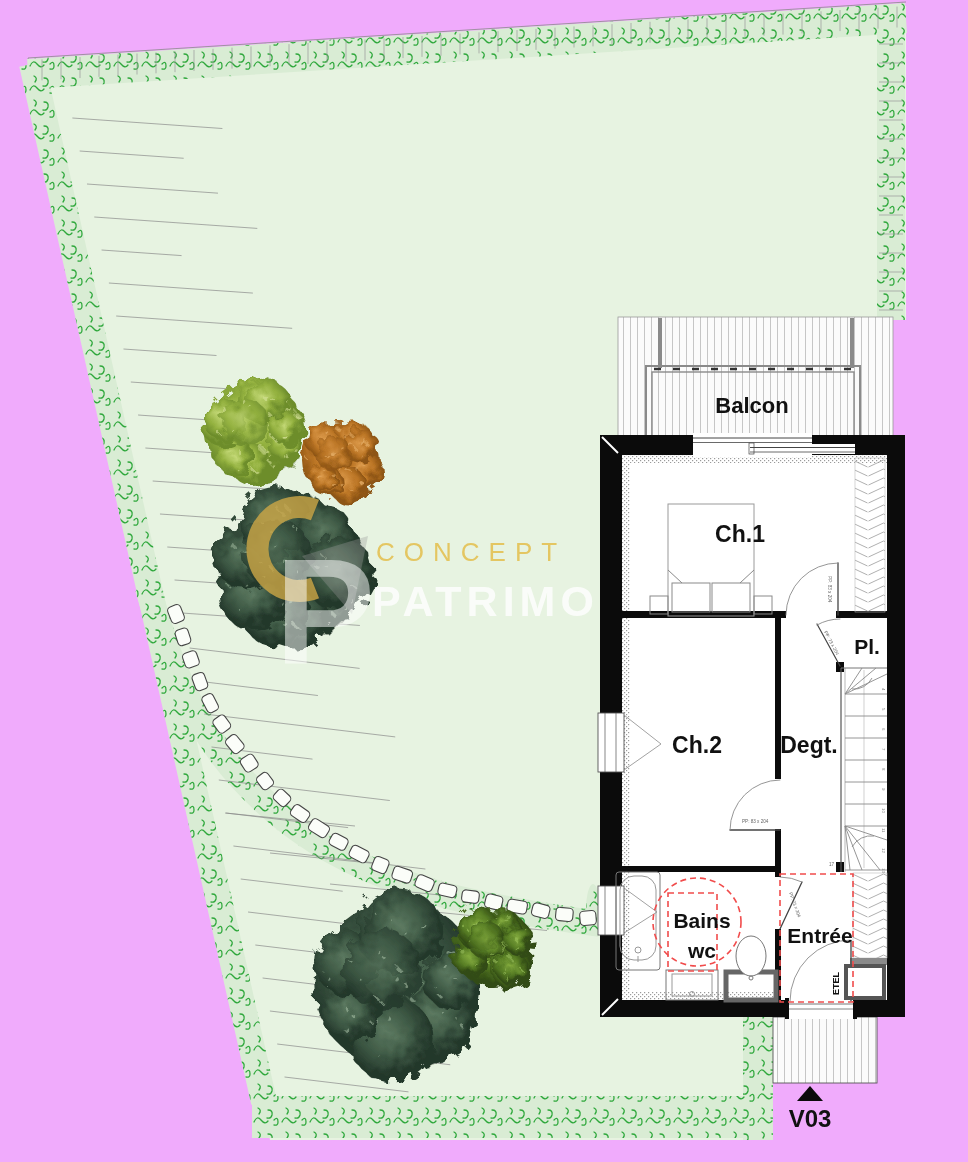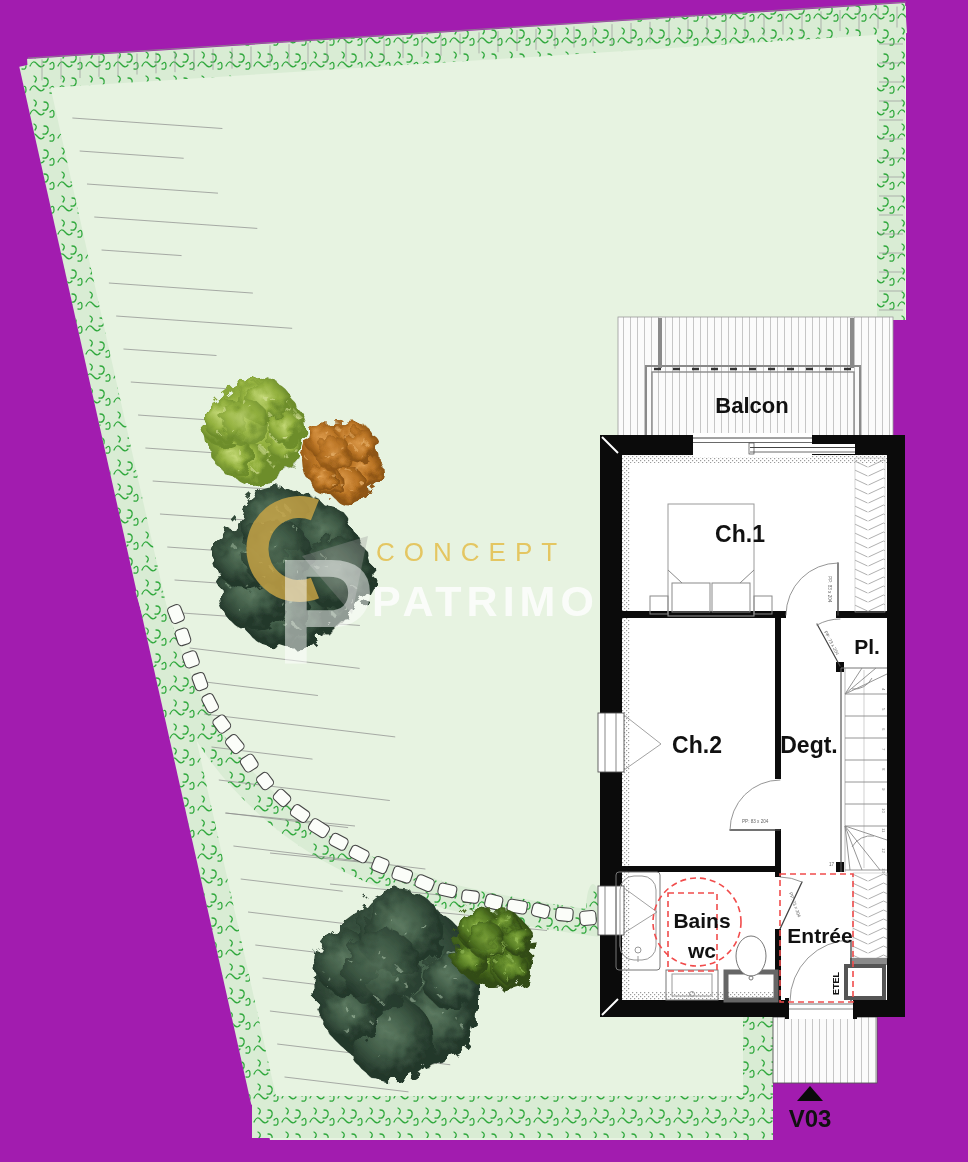--- a/index.html
+++ b/index.html
@@ -1,17 +1,17 @@
 <!DOCTYPE html>
 <html><head>
 <meta charset="utf-8">
 <title>Plan</title>
 <style>
   html,body{margin:0;padding:0;background:#ffffff;}
-  .stage{position:relative;width:968px;height:1162px;background:#a21caf;overflow:hidden;}
+  .stage{position:relative;width:968px;height:1162px;background:#f0abfc;overflow:hidden;}
   svg{display:block;}
   text{font-family:"Liberation Sans", sans-serif;}
   .room-label{font-weight:700;fill:#111;}
 </style>
 </head>
 <body>
 
 <div class="stage">
 <svg id="plan" width="968" height="1162" viewBox="0 0 968 1162">
   <defs>

